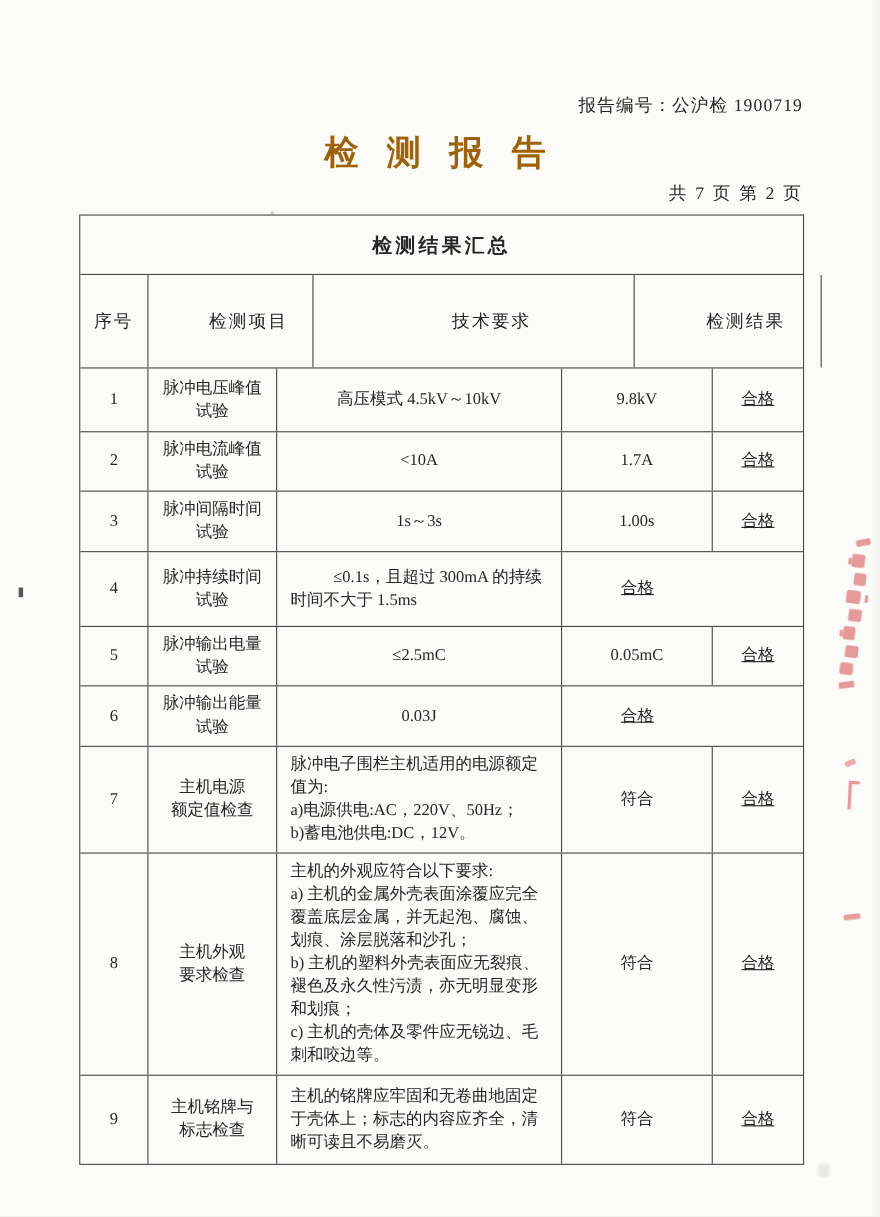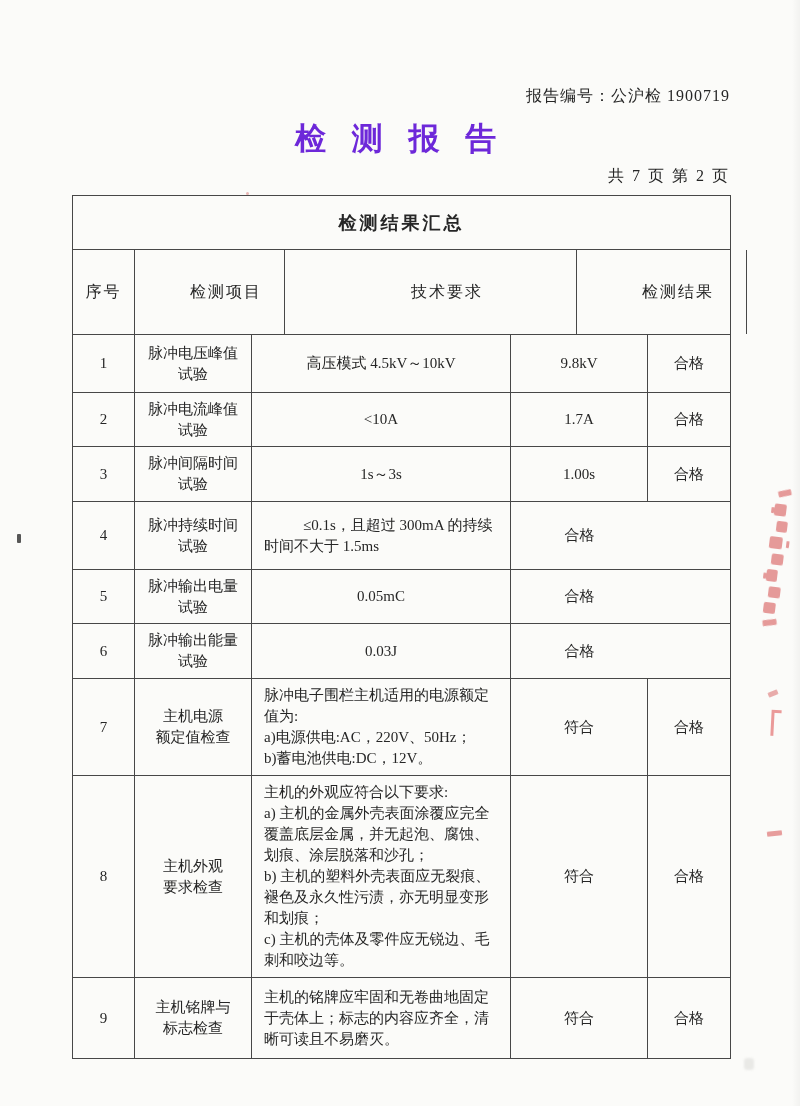--- a/index.html
+++ b/index.html
@@ -18,21 +18,21 @@
     background:linear-gradient(to right, rgba(0,0,0,0), rgba(0,0,0,0.035));
     pointer-events:none;
   }
   .report-no {
     position:absolute; top:86px; right:70px;
     font-size:16px; letter-spacing:1px;
   }
   .doc-title {
     position:absolute; top:118px; left:0; width:100%;
     text-align:center; font-size:31px; font-weight:bold;
-    letter-spacing:9px; color:#6d28d9;
+    letter-spacing:9px; color:#a16207;
   }
   .page-info {
     position:absolute; top:166px; right:70px;
     font-size:16px; letter-spacing:2px;
   }
   .results-table {
     position:absolute; left:72px; top:195px; width:659px;
     border:1.6px solid #474747;
     background:transparent;
     font-size:15px;
@@ -55,21 +55,21 @@
   .trow {
     display:grid; grid-template-columns:62px 117px 259px 137px 1fr;
     border-bottom:1px solid #474747;
   }
   .trow:last-child { border-bottom:none; }
   .tcell {
     display:flex; align-items:center; justify-content:center;
     text-align:center; border-right:1px solid #474747;
     padding:4px 6px; line-height:1.4; white-space:pre-line;
   }
-  .tcell:last-child { border-right:none; }
+  .tcell:last-child { border-right:none;text-decoration:underline; }
   .tcell.req { justify-content:center; text-align:left; padding:6px 12px; }
   .tcell.req.center { justify-content:center; text-align:center; }
   .tcell.req.indent p { text-indent:2.6em; }
   .tcell.req p { white-space:pre-line; }
   
   .stamp-col {
     position:absolute; left:764px; top:488px; width:26px; height:148px;
     filter:blur(0.7px); opacity:0.62; transform:rotate(7deg);
   }
   .mark { position:absolute; }
@@ -136,20 +136,21 @@
           <div class="tcell">4</div>
           <div class="tcell">脉冲持续时间
 试验</div>
           <div class="tcell req indent"><p>≤0.1s，且超过 300mA 的持续时间不大于 1.5ms</p></div>
           <div class="tcell">合格</div>
         </div>
         <div class="trow" style="min-height: 54px;">
           <div class="tcell">5</div>
           <div class="tcell">脉冲输出电量
 试验</div>
+          <div class="tcell req center"><p>≤2.5mC</p></div>
           <div class="tcell">0.05mC</div>
           <div class="tcell">合格</div>
         </div>
         <div class="trow" style="min-height: 55px;">
           <div class="tcell">6</div>
           <div class="tcell">脉冲输出能量
 试验</div>
           <div class="tcell">0.03J</div>
           <div class="tcell">合格</div>
         </div>

